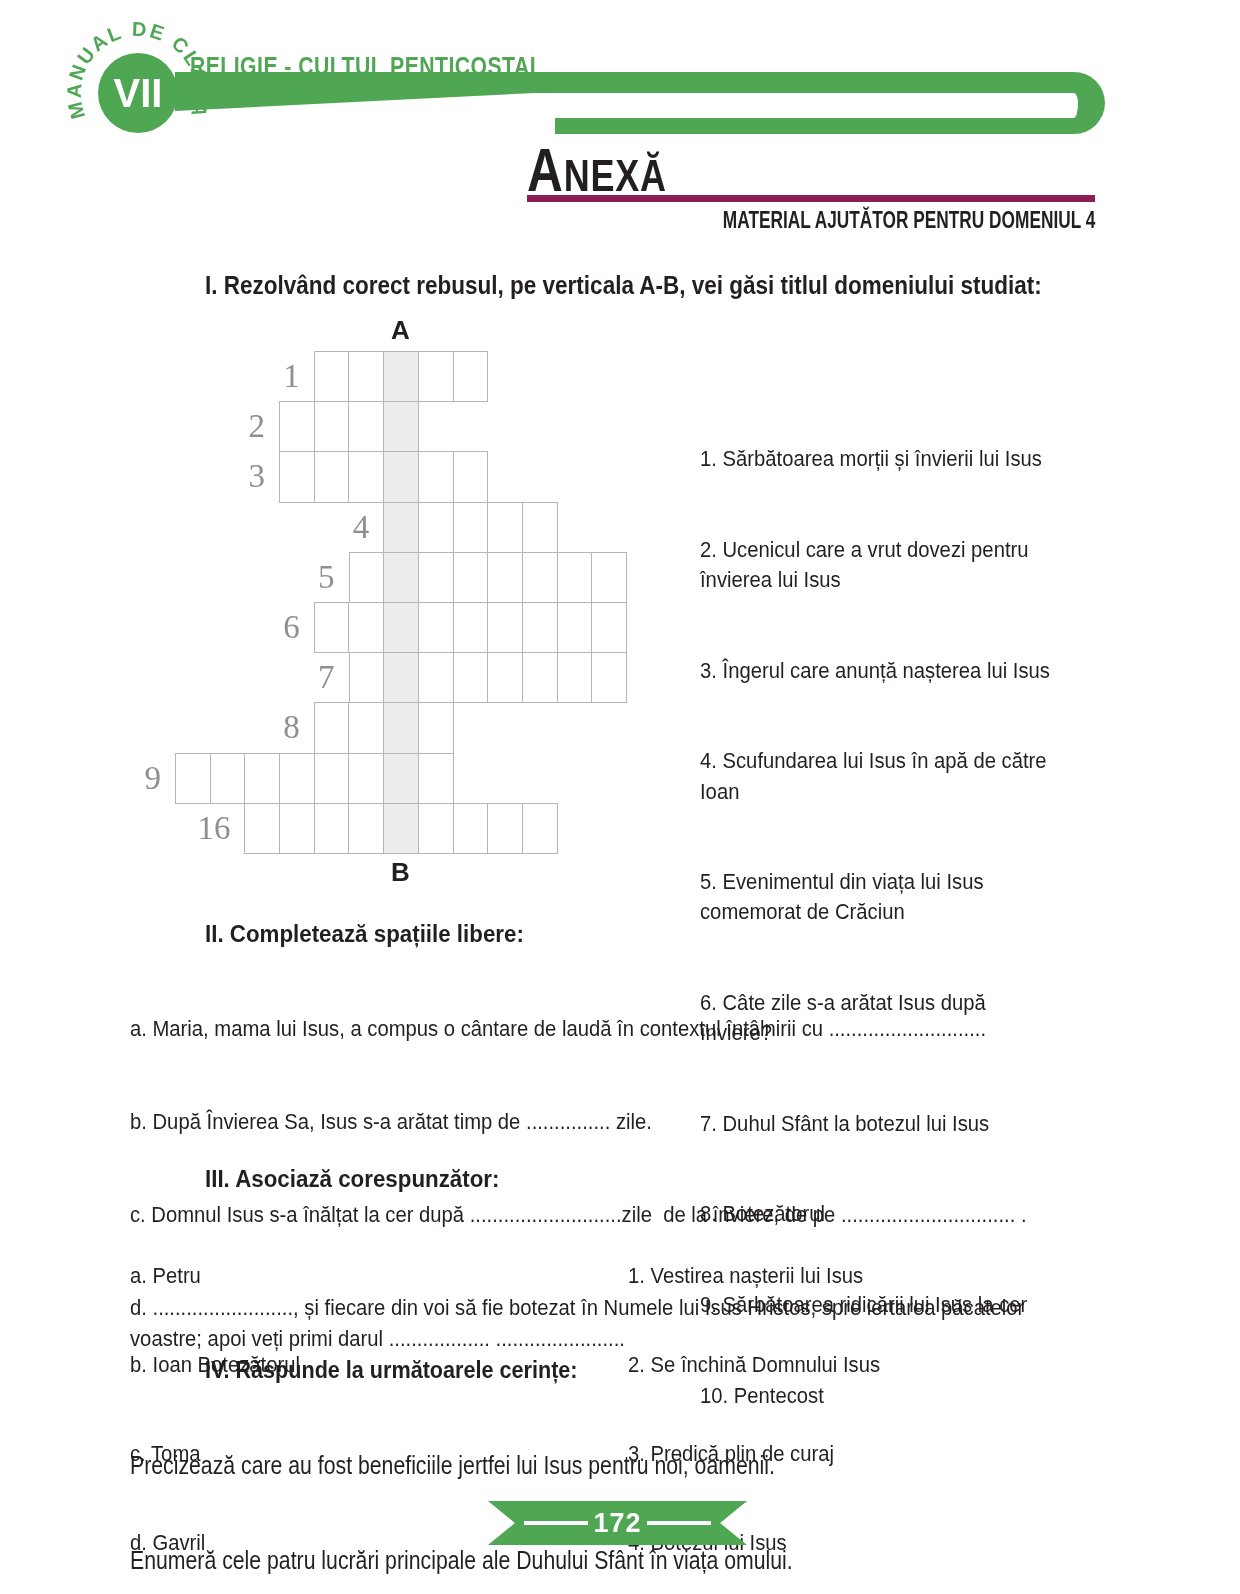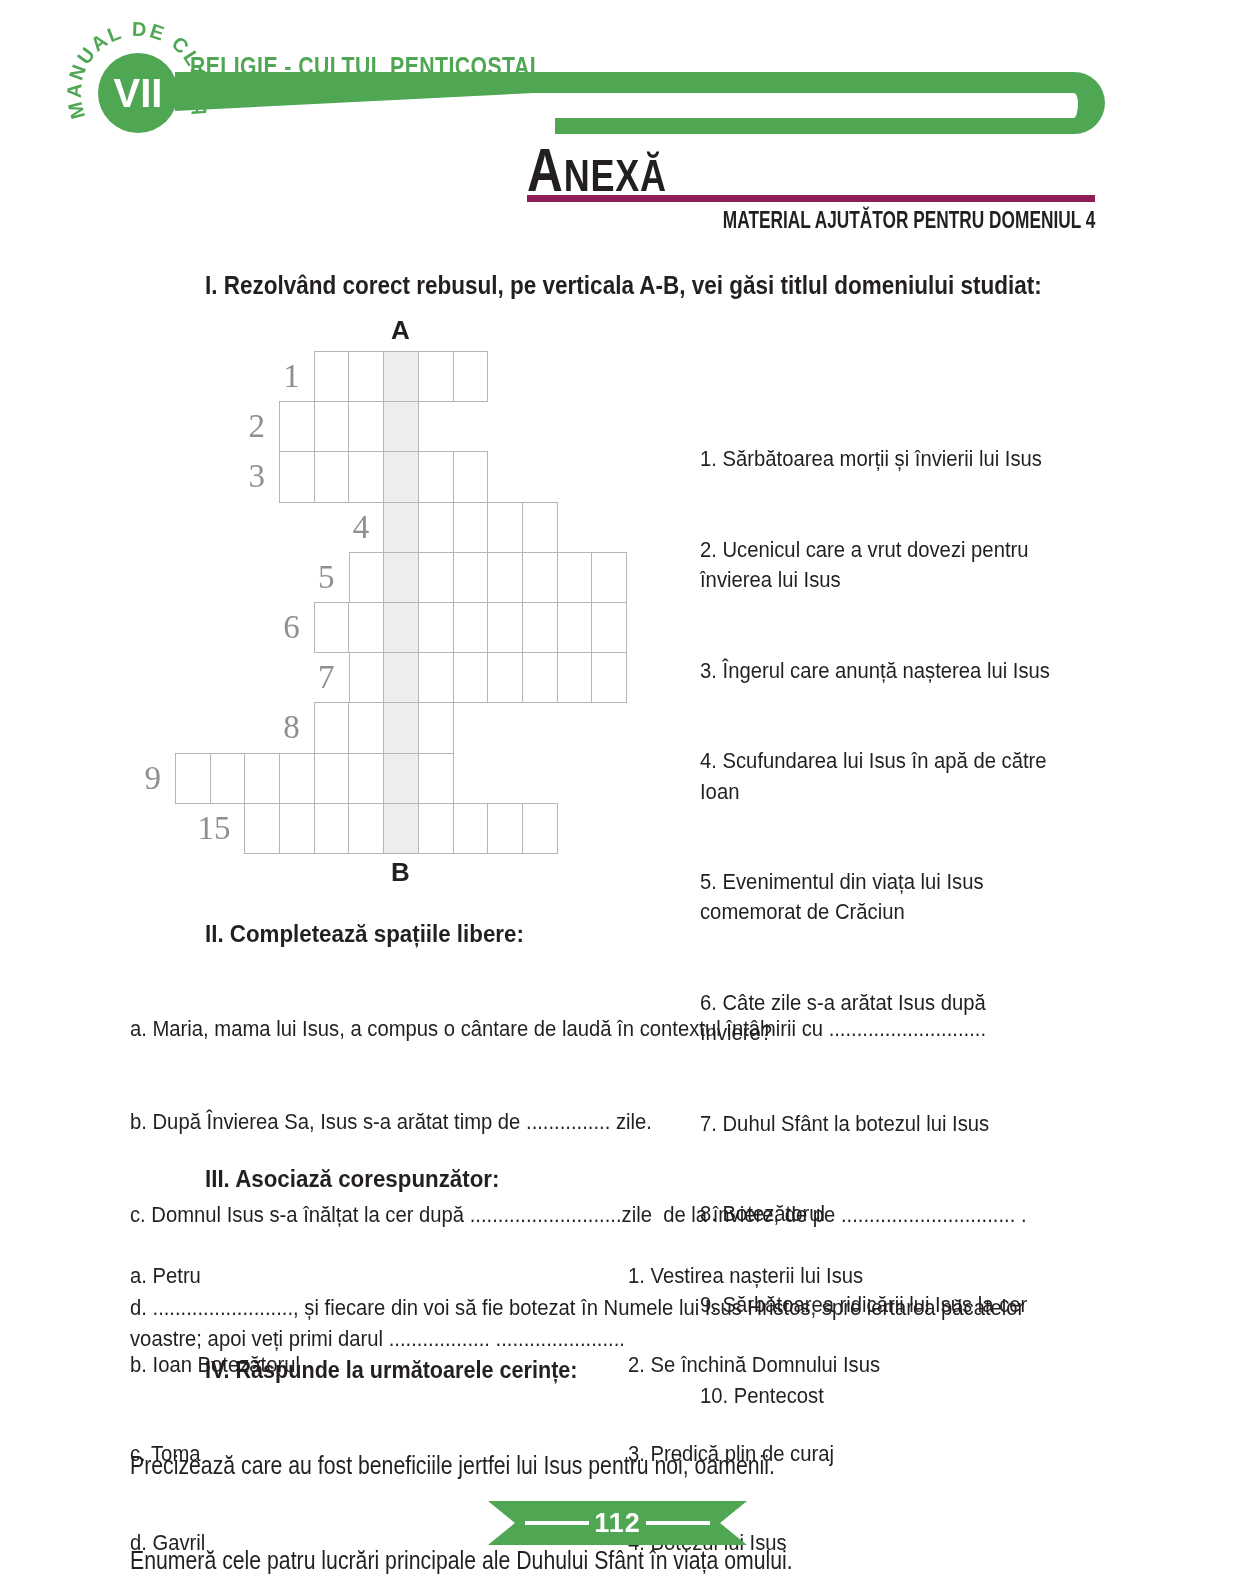--- a/index.html
+++ b/index.html
@@ -174,21 +174,21 @@
         <div class="cw-cell"></div>
         <div class="cw-cell"></div>
         <div class="cw-cell"></div>
         <div class="cw-cell"></div>
         <div class="cw-cell shaded"></div>
         <div class="cw-cell"></div>
         <div class="cw-cell"></div>
         <div class="cw-cell"></div>
         <div class="cw-cell"></div>
       </div>
-      <div class="cw-num" style="left: 186.4px; top: 809.8px;">15</div>
+      <div class="cw-num" style="left: 186.4px; top: 809.8px;">16</div>
     </div>
   <div class="abs cw-ab" style="left:383px;top:315px;">A</div>
   <div class="abs cw-ab" style="left:383px;top:857px;">B</div>
 
   <div class="abs clues">
     <div>1. Sărbătoarea morții și învierii lui Isus</div>
     <div>2. Ucenicul care a vrut dovezi pentru
 învierea lui Isus</div>
     <div>3. Îngerul care anunță nașterea lui Isus</div>
     <div>4. Scufundarea lui Isus în apă de către
@@ -228,17 +228,17 @@
 
   <div class="abs h-cond2" style="left:205px;top:1356px;">IV. Răspunde la următoarele cerințe:</div>
   <div class="abs q-body">
     <div>Precizează care au fost beneficiile jertfei lui Isus pentru noi, oamenii.</div>
     <div>Enumeră cele patru lucrări principale ale Duhului Sfânt în viața omului.</div>
     
   </div>
 
   <div class="abs ribbon">
     <span class="dash"></span>
-    <span class="pagenum">112</span>
+    <span class="pagenum">172</span>
     <span class="dash"></span>
   </div>
 
 </div>
 
 </body></html>

